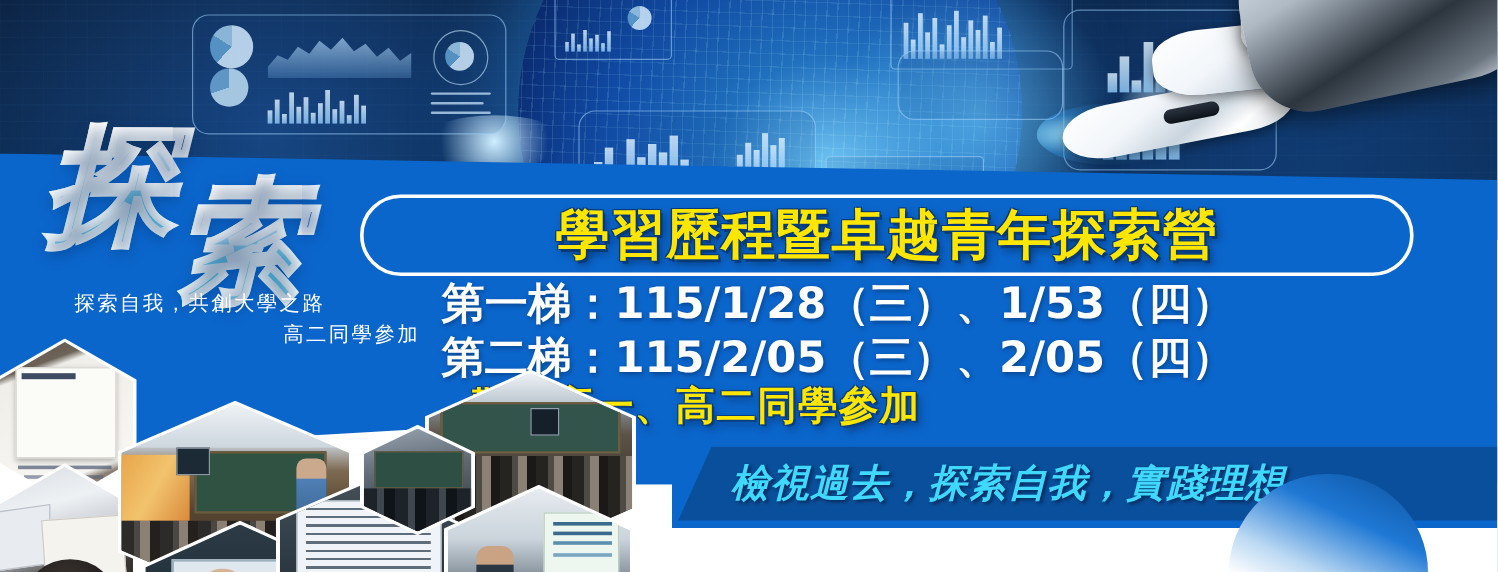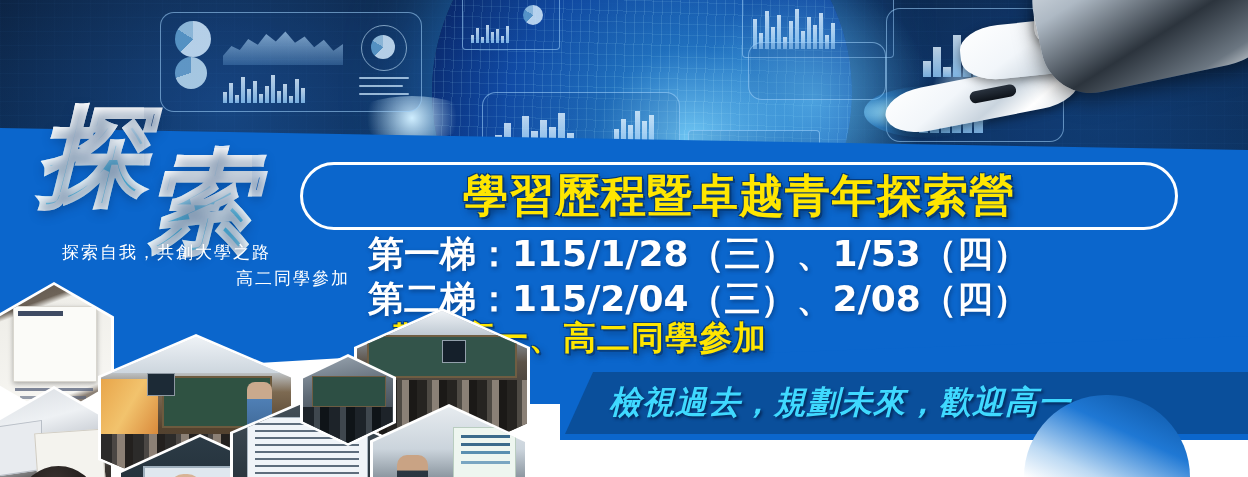--- a/index.html
+++ b/index.html
@@ -423,27 +423,27 @@
     <div class="l1">探索自我，共創大學之路</div>
     <div class="l2">高二同學參加</div>
   </div>
 
   <div class="title-pill">
     <span class="title-text">學習歷程暨卓越青年探索營</span>
   </div>
 
   <div class="dates">
     <div class="date-row">第一梯：115/1/28（三）、1/53（四）</div>
-    <div class="date-row">第二梯：115/2/04（三）、2/08（四）</div>
+    <div class="date-row">第二梯：115/2/05（三）、2/05（四）</div>
   </div>
 
   <div class="welcome">歡迎高一、高二同學參加</div>
 
   <div class="slogan-bar">
-    <span class="slogan-text">檢視過去，規劃未來，歡迎高一</span>
+    <span class="slogan-text">檢視過去，探索自我，實踐理想</span>
   </div>
 
   <div class="dome"></div>
 
   <div class="collage">
 
     <div class="hex" style="left:12px;top:0px;">
       <div class="inner">
           <div class="ph p1">
         <div class="sky"></div>

